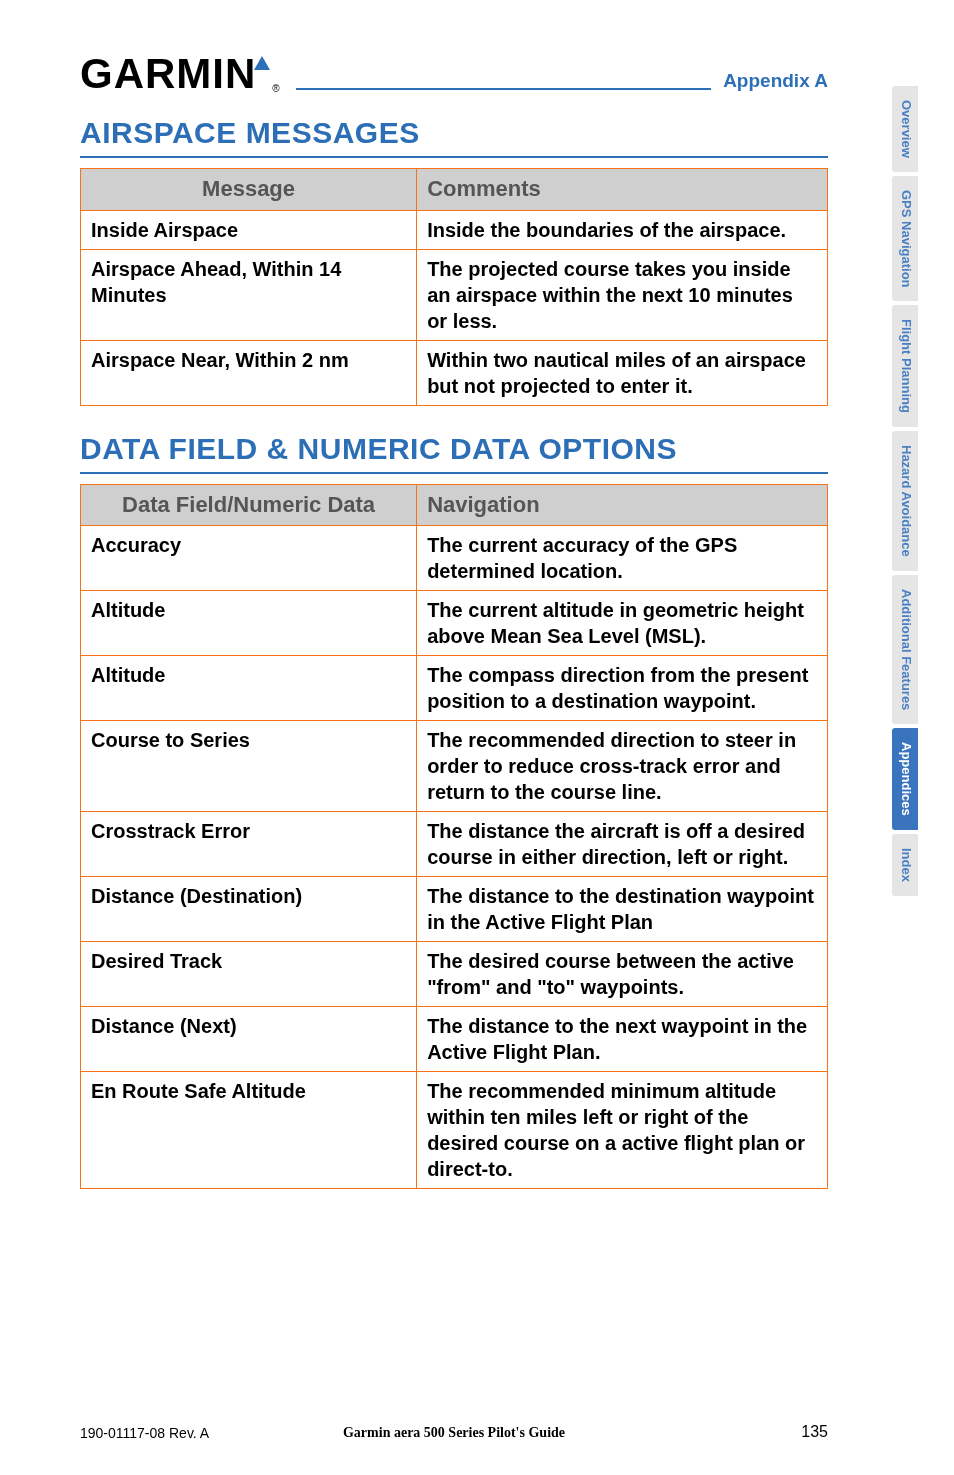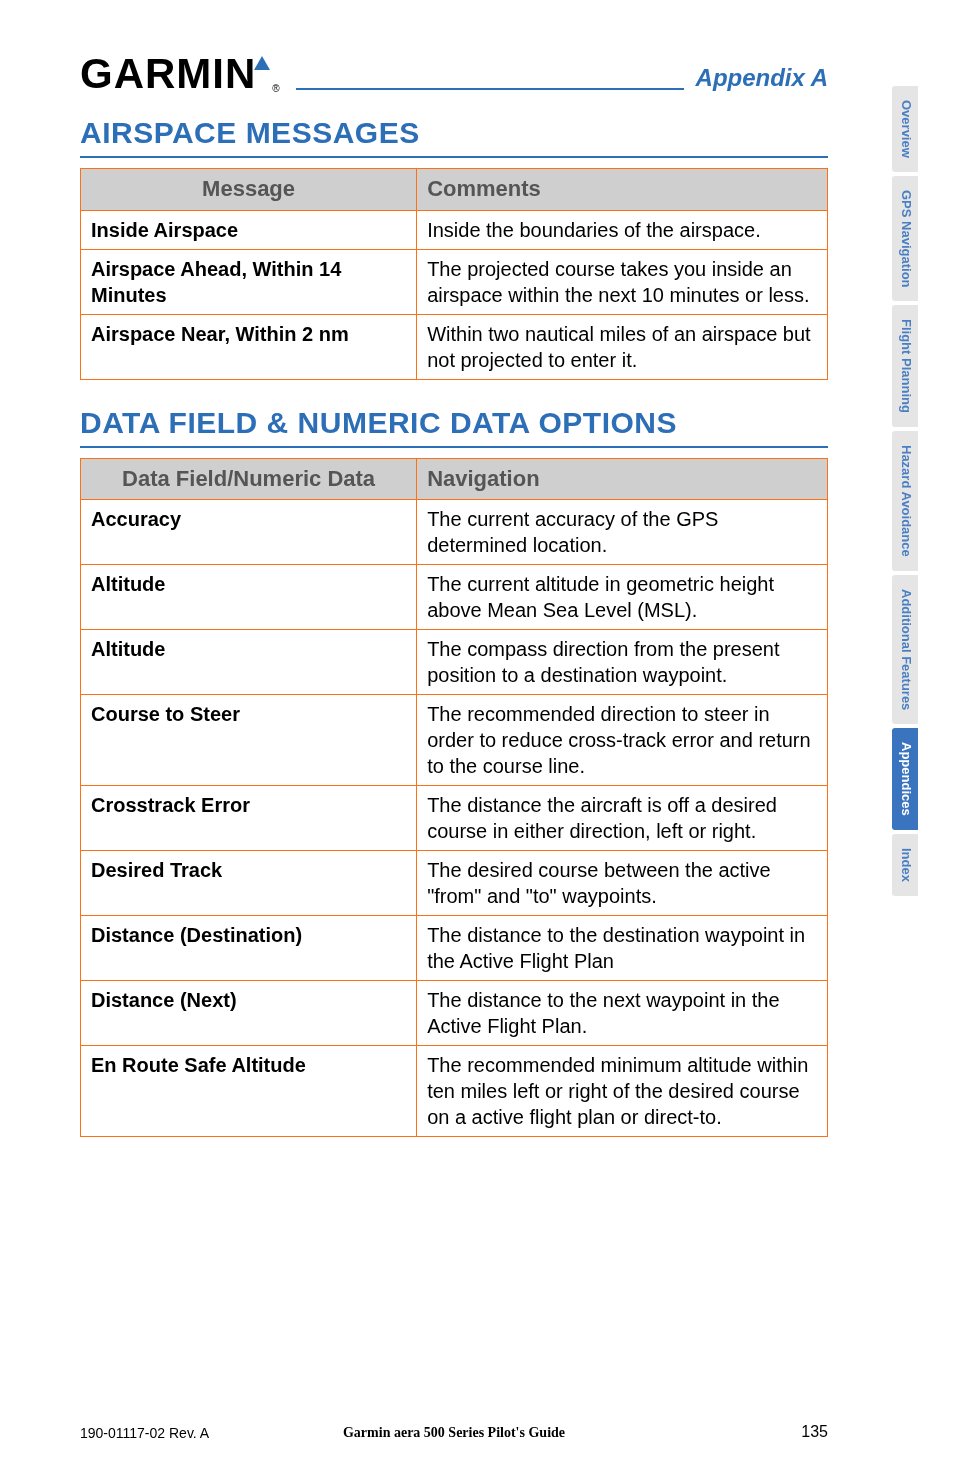--- a/index.html
+++ b/index.html
@@ -7,33 +7,33 @@
   
   .page { padding: 50px 90px 40px 80px; width: 918px; height: 1475px; position: relative; }
   
   
   .header-row { display: flex; align-items: center; justify-content: space-between; margin-bottom: 18px; }
   .logo { display: flex; align-items: flex-end; }
   .logo-text { font-size: 42px; font-weight: 600; letter-spacing: 1px; color: #000; font-family: Arial, sans-serif; }
   .logo-tri { display: inline-block; width: 0; height: 0; border-left: 8px solid transparent; border-right: 8px solid transparent; border-bottom: 14px solid #2d6fb7; margin-bottom: 28px; margin-left: -2px; }
   .logo-reg { font-size: 10px; vertical-align: bottom; margin-left: 2px; position: relative; top: -4px; }
   .header-line { flex: 1; height: 2px; background: #2d6fb7; margin: 0 12px 8px 16px; align-self: flex-end; }
-  .appendix-title { font-size: 24px; font-weight: 700; color: #2d6fb7; align-self: flex-end; margin-bottom: 6px; font-style: italic; }
+  .appendix-title { font-size: 19px; font-weight: 700; color: #2d6fb7; align-self: flex-end; margin-bottom: 6px; }
   
   
   .section-heading { font-size: 30px; font-weight: 700; color: #2d6fb7; margin: 10px 0 6px 0; letter-spacing: 0.5px; }
   .section-rule { height: 2px; background: #2d6fb7; margin-bottom: 10px; }
   
   
   table { width: 100%; border-collapse: collapse; margin-bottom: 26px; }
   th, td { border: 1px solid #f97316; padding: 6px 10px; text-align: left; vertical-align: top; font-size: 20px; line-height: 1.3; }
   th { background: #d0cfcf; color: #555; font-weight: 700; font-size: 22px; }
   th:first-child { text-align: center; }
   td.label-cell { font-weight: 700; width: 45%; }
-  td.def-cell { font-weight: 400; }
+  td.def-cell { font-weight: 700; }
   
   
   .side-tabs { position: absolute; right: 0; top: 86px; width: 26px; display: flex; flex-direction: column; }
   .tab { writing-mode: vertical-rl; text-orientation: mixed; font-size: 13px; font-weight: 600; padding: 14px 4px; text-align: center; color: #4a7fc4; background: #e6e5e5; margin-bottom: 4px; border-radius: 3px 0 0 3px; }
   .tab.active { background: #3a74bf; color: #fff; }
   
   
   .footer { position: absolute; bottom: 34px; left: 80px; right: 90px; display: flex; justify-content: space-between; align-items: flex-end; font-size: 14px; }
   .footer-left { font-weight: 300; }
   .footer-center { font-weight: 600; position: absolute; left: 50%; transform: translateX(-50%); font-family: Liberation Serif, serif; }
@@ -95,34 +95,34 @@
       </tr>
       <tr>
         <td class="label-cell">Altitude</td>
         <td class="def-cell">The current altitude in geometric height above Mean Sea Level (MSL).</td>
       </tr>
       <tr>
         <td class="label-cell">Altitude</td>
         <td class="def-cell">The compass direction from the present position to a destination waypoint.</td>
       </tr>
       <tr>
-        <td class="label-cell">Course to Steer</td>
+        <td class="label-cell">Course to Series</td>
         <td class="def-cell">The recommended direction to steer in order to reduce cross-track error and return to the course line.</td>
       </tr>
       <tr>
         <td class="label-cell">Crosstrack Error</td>
         <td class="def-cell">The distance the aircraft is off a desired course in either direction, left or right.</td>
       </tr>
       <tr>
+        <td class="label-cell">Distance (Destination)</td>
+        <td class="def-cell">The distance to the destination waypoint in the Active Flight Plan</td>
+      </tr>
+      <tr>
         <td class="label-cell">Desired Track</td>
         <td class="def-cell">The desired course between the active "from" and "to" waypoints.</td>
-      </tr>
-      <tr>
-        <td class="label-cell">Distance (Destination)</td>
-        <td class="def-cell">The distance to the destination waypoint in the Active Flight Plan</td>
       </tr>
       <tr>
         <td class="label-cell">Distance (Next)</td>
         <td class="def-cell">The distance to the next waypoint in the Active Flight Plan.</td>
       </tr>
       <tr>
         <td class="label-cell">En Route Safe Altitude</td>
         <td class="def-cell">The recommended minimum altitude within ten miles left or right of the desired course on a active flight plan or direct-to.</td>
       </tr>
     </tbody>
@@ -132,18 +132,18 @@
     <div class="tab">Overview</div>
     <div class="tab">GPS Navigation</div>
     <div class="tab">Flight Planning</div>
     <div class="tab">Hazard Avoidance</div>
     <div class="tab">Additional Features</div>
     <div class="tab active">Appendices</div>
     <div class="tab">Index</div>
   </div>
 
   <div class="footer">
-    <span class="footer-left">190-01117-02 Rev. A</span>
+    <span class="footer-left">190-01117-08 Rev. A</span>
     <span class="footer-center">Garmin aera 500 Series Pilot's Guide</span>
     <span class="footer-right">135</span>
   </div>
 
 </div>
 
 </body></html>

